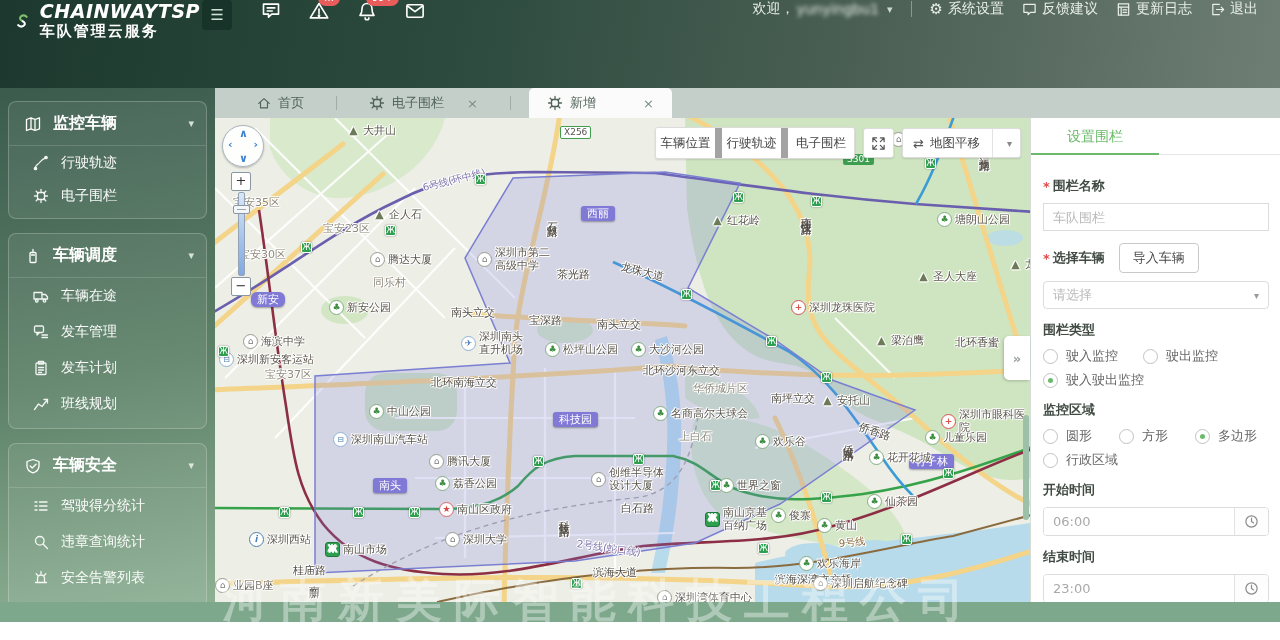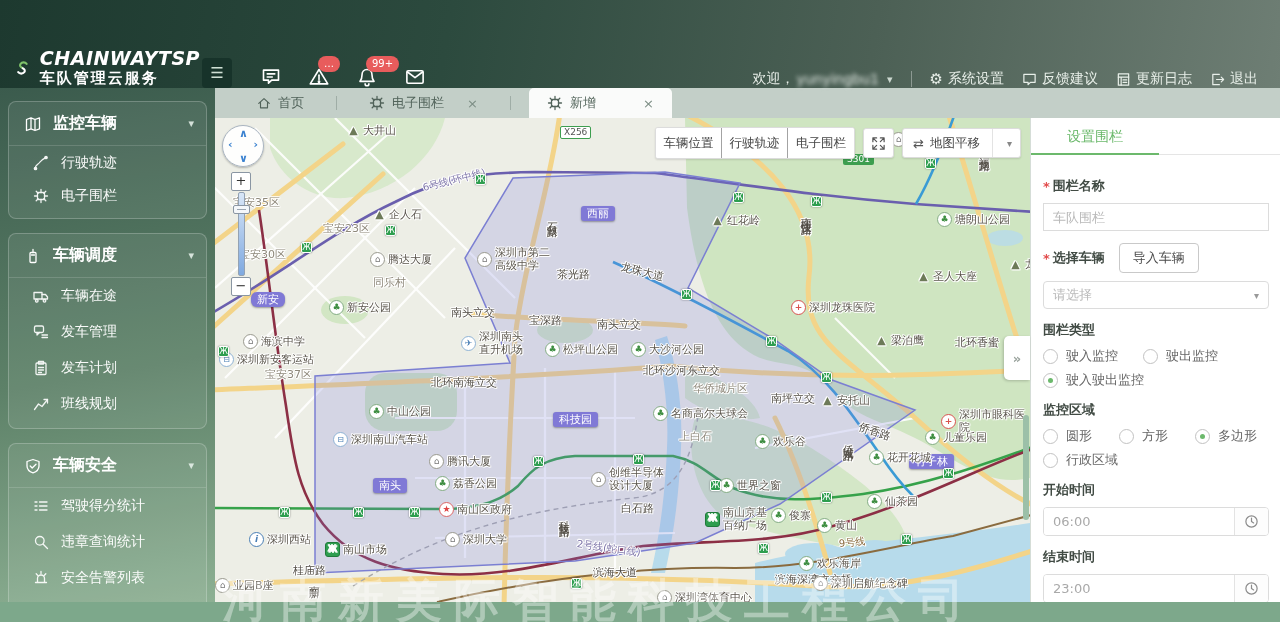--- a/index.html
+++ b/index.html
@@ -3,21 +3,21 @@
 <meta charset="utf-8">
 <style>
   * { margin:0; padding:0; box-sizing:border-box; }
   html,body { width:1280px; height:640px; overflow:hidden; }
   body { font-family:"DejaVu Sans","Liberation Sans",sans-serif; background:#fff; }
   .app { position:relative; width:1280px; height:640px; overflow:hidden; background:#fff; }
 
   
   header { position:absolute; left:0; top:0; width:1280px; height:88px;
     background:linear-gradient(100deg,#1d392f 0%,#2c4a3e 35%,#4c6055 68%,#6e7e74 100%);
-    display:flex; align-items:flex-end; z-index:40; }
+    display:flex; align-items:flex-start; z-index:40; }
   .brand { display:flex; align-items:center; gap:9px; padding-left:14px; width:200px; }
   .brand-name { color:#fff; font-size:19px; font-weight:bold; font-style:italic; letter-spacing:.5px; }
   .brand-sub { color:#fff; font-size:15px; font-weight:bold; letter-spacing:2px; }
   .burger { width:30px; height:30px; background:#17332a; border:none; border-radius:4px;
     color:#cfe0d5; font-size:15px; cursor:pointer; margin-left:2px; }
   .hicons { display:flex; align-items:center; gap:26px; margin-left:28px; color:#fff; }
   .hicon { position:relative; width:22px; height:22px; color:#fff; cursor:pointer; display:inline-flex; align-items:center; justify-content:center; font-size:18px; }
   .hbadge { position:absolute; top:-10px; left:10px; background:#e85c5c; color:#fff; font-size:10px;
     font-style:normal; line-height:1; padding:3px 6px; border-radius:9px; white-space:nowrap; }
   .hright { margin-left:auto; display:flex; align-items:center; gap:18px; padding-right:22px; color:#e8efe9; font-size:14px; }
@@ -97,21 +97,21 @@
   .zbtn { width:20px; height:19px; background:#fff; border:1px solid #8a96a3; color:#333; font-size:13px;
     line-height:16px; text-align:center; cursor:pointer; border-radius:2px; }
   .ztrack { width:7px; height:84px; margin:1px auto; background:linear-gradient(180deg,#d8e6f7,#7fa9e0);
     border:1px solid #93a2b4; border-radius:2px; position:relative; }
   .zthumb { position:absolute; left:-6px; top:12px; width:17px; height:9px; background:#f4f7fa;
     border:1px solid #8a96a3; border-radius:2px; cursor:pointer; }
   .zthumb::after { content:""; position:absolute; left:3px; right:3px; top:3px; border-top:1px solid #9aa5b1; }
   .maptools { position:absolute; left:440px; top:9px; display:flex; align-items:center; gap:8px; z-index:12; }
   .btngroup { display:flex; background:#fff; border:1px solid #dcdcdc; border-radius:3px;
     box-shadow:0 1px 2px rgba(0,0,0,.12); overflow:hidden; }
-  .mapbtn { width:66px; height:30px; background:#fff; border:none; border-right:1px solid #a3a3a3;
+  .mapbtn { width:66px; height:30px; background:#fff; border:none; border-right:7px solid #a3a3a3;
     font-size:12.5px; color:#454545; cursor:pointer; font-family:inherit; }
   .mapbtn:last-child { border-right:none; }
   .sqbtn { width:31px; height:30px; background:#fff; border:1px solid #dcdcdc; border-radius:3px;
     color:#555; display:inline-flex; align-items:center; justify-content:center; cursor:pointer;
     box-shadow:0 1px 2px rgba(0,0,0,.12); }
   .panbtn { height:30px; background:#fff; border:1px solid #dcdcdc; border-radius:3px; display:inline-flex;
     align-items:center; padding:0 0 0 10px; font-size:12.5px; color:#454545; cursor:pointer; gap:6px;
     box-shadow:0 1px 2px rgba(0,0,0,.12); }
   .panicon { font-size:13px; color:#555; }
   .pansep { width:1px; height:28px; background:#e3e3e3; margin-left:6px; }

